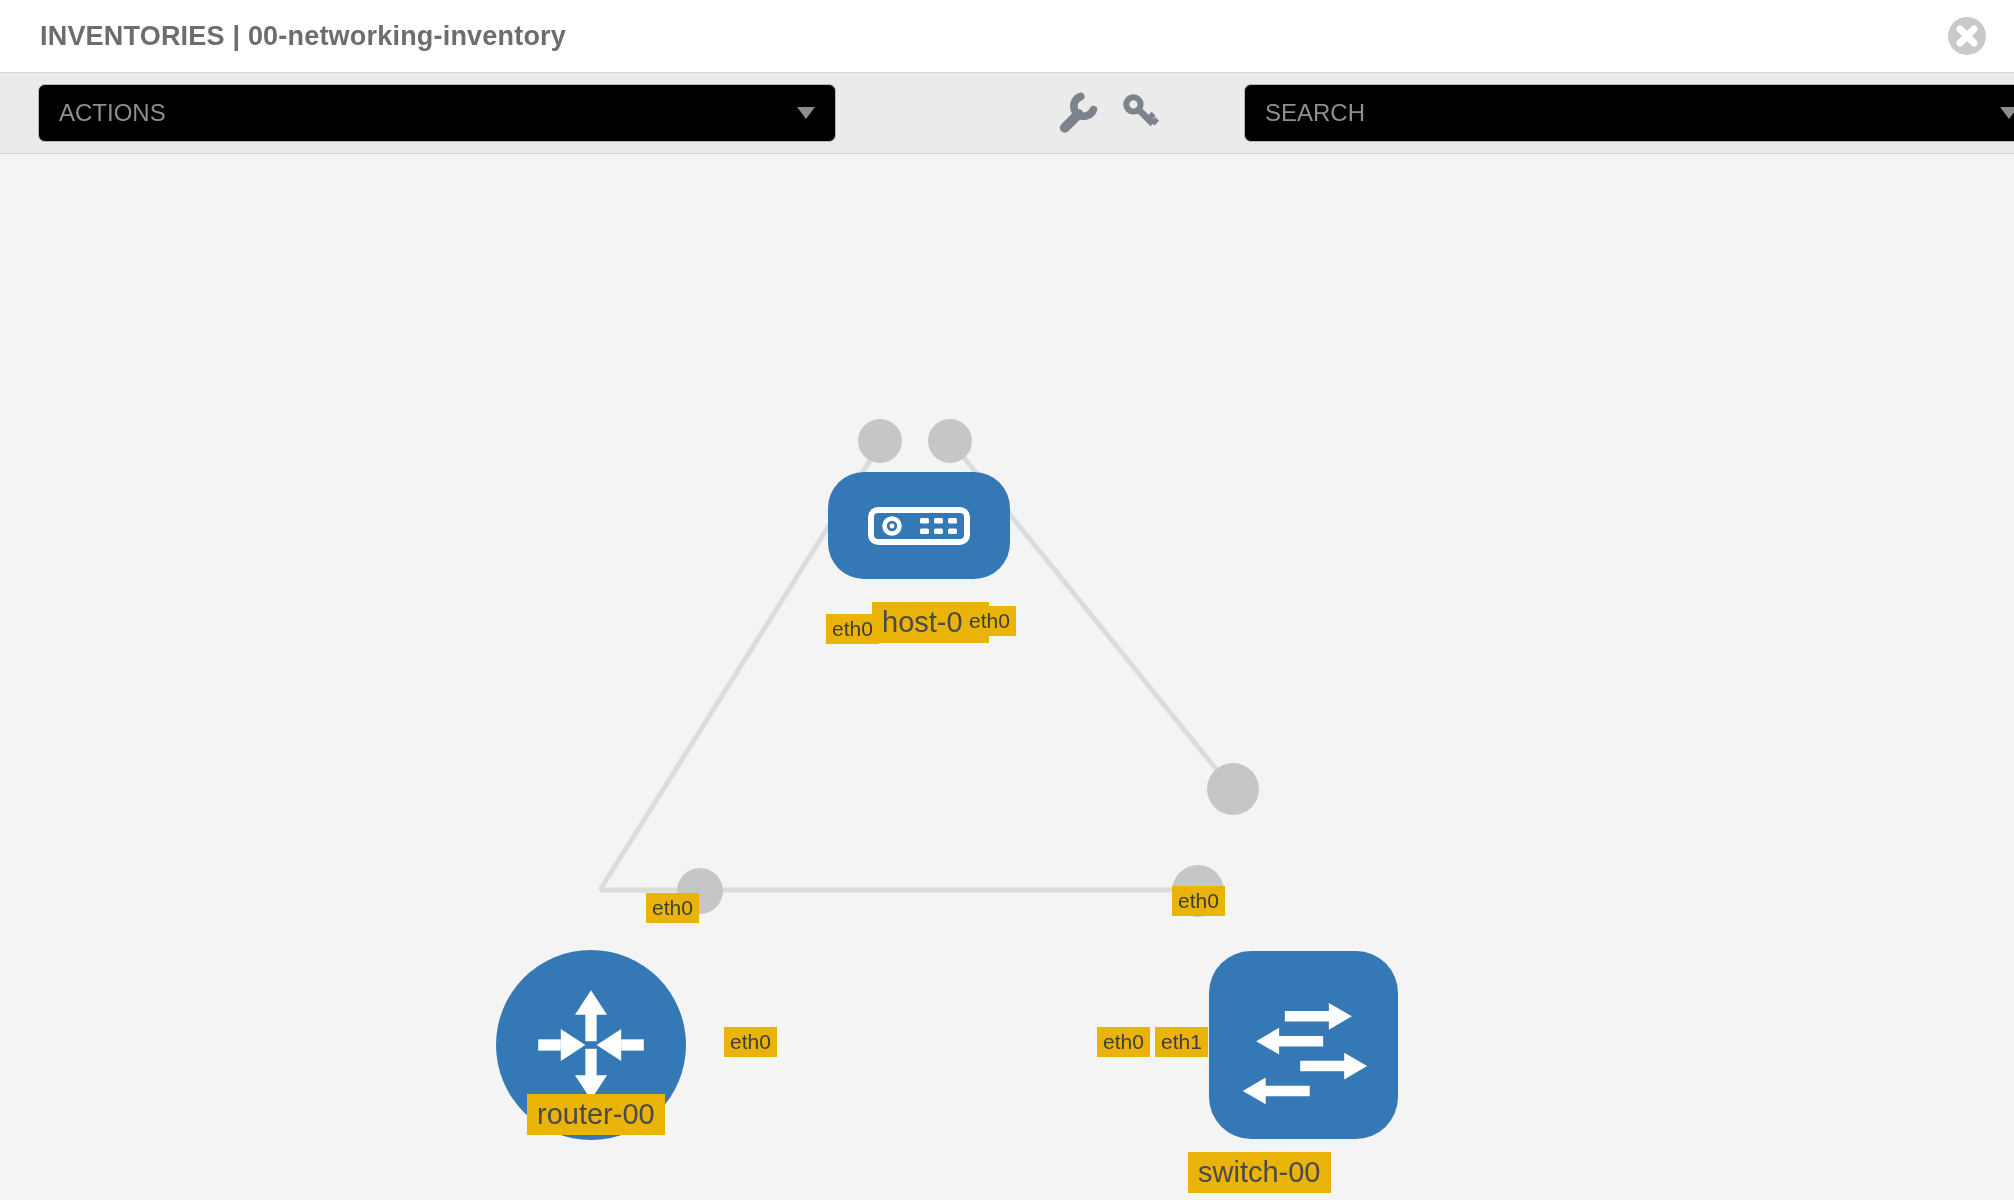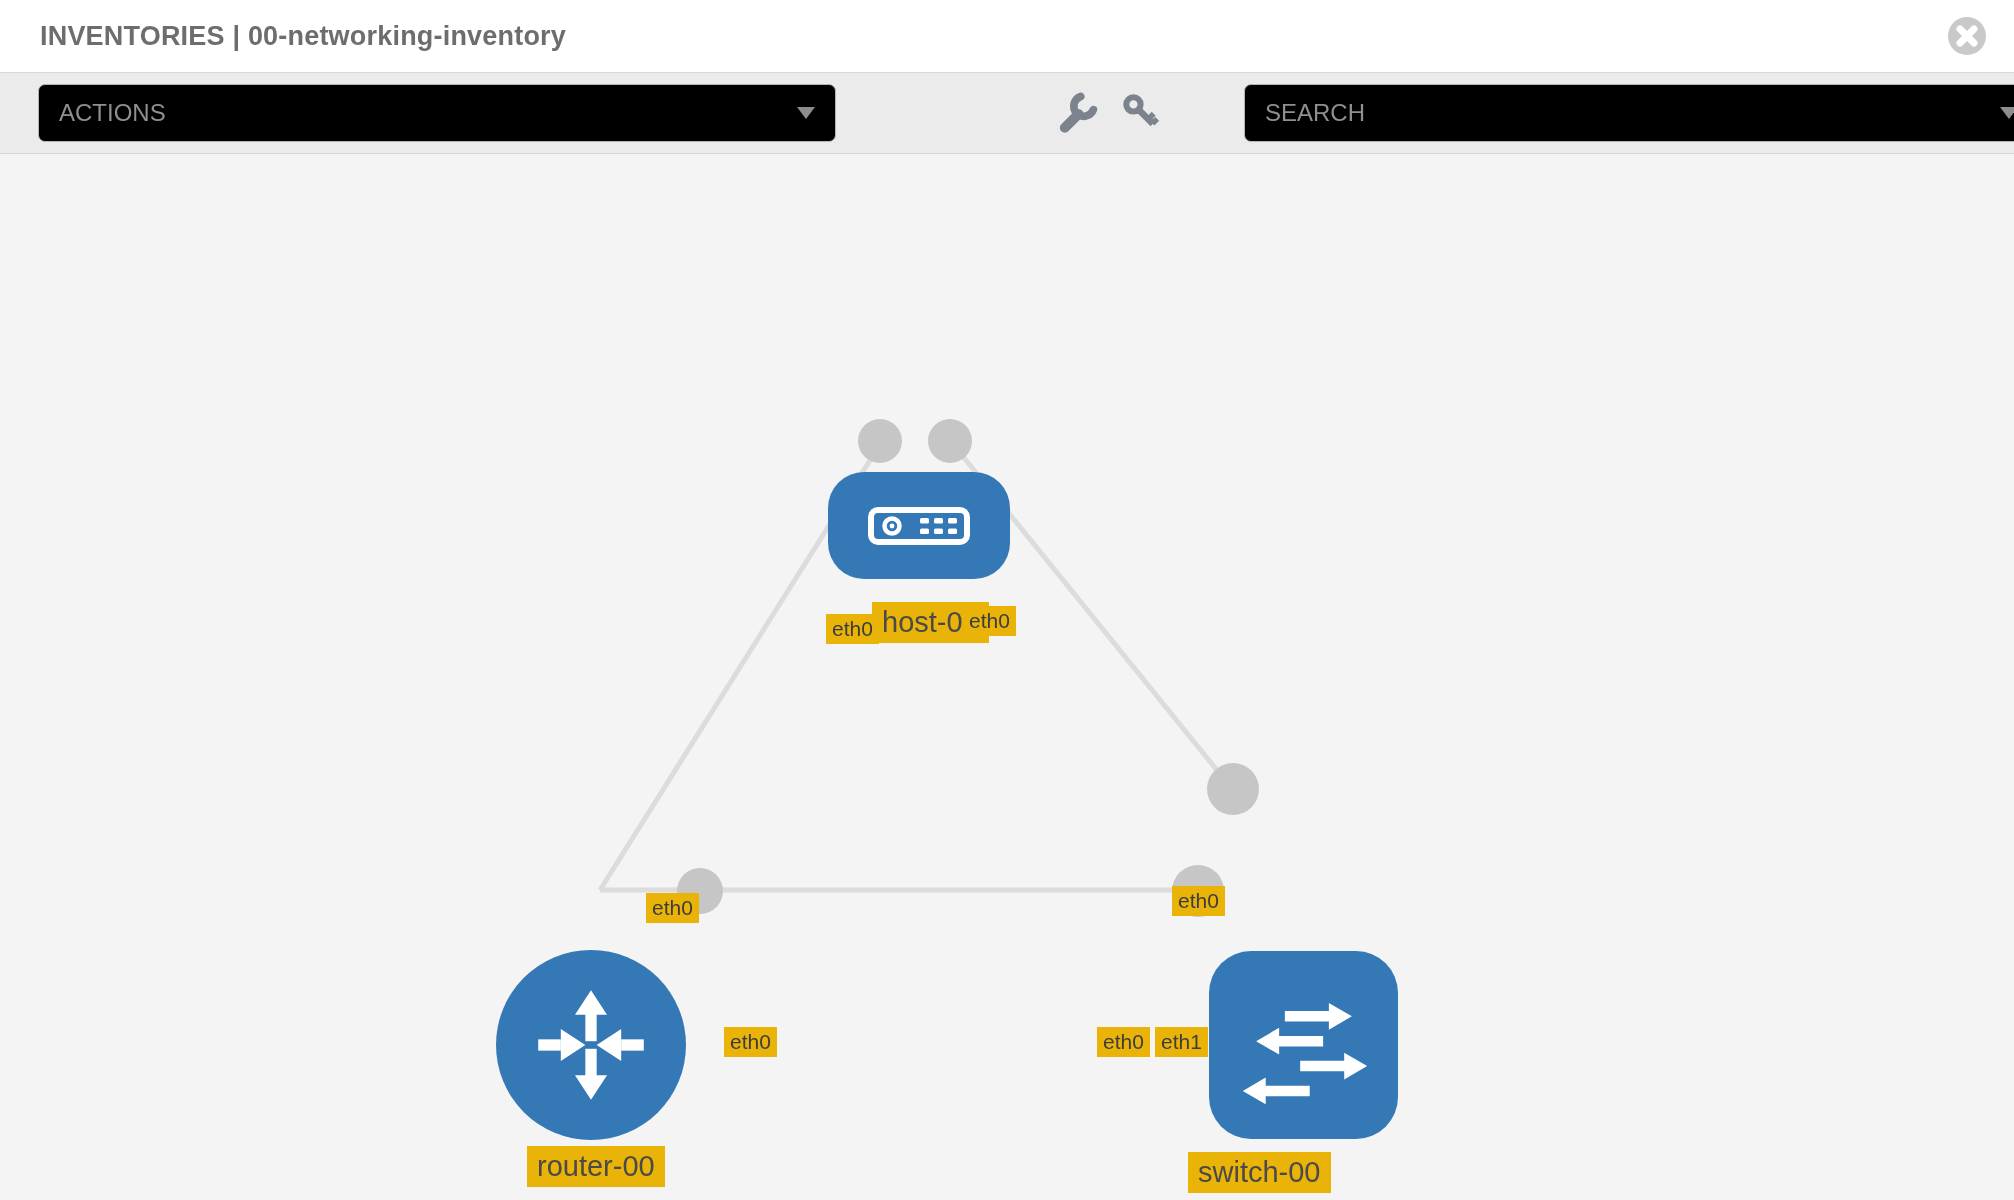--- a/index.html
+++ b/index.html
@@ -38,21 +38,21 @@
   .node { position:absolute; background:#3478b6; z-index:2; display:flex; align-items:center;
           justify-content:center; cursor:pointer; }
   .node-host   { left:828px; top:318px; width:182px; height:107px; border-radius:36px; }
   .node-router { left:496px; top:796px; width:190px; height:190px; border-radius:50%; }
   .node-switch { left:1209px; top:797px; width:189px; height:188px; border-radius:42px; }
 
   
   .lbl { position:absolute; background:#eab308; color:#4a4a4a; z-index:3; white-space:nowrap; }
   .node-label { font-size:29px; padding:4px 10px; }
   .host-label   { left:872px; top:448px; }
-  .router-label { left:527px; top:992px; }
+  .router-label { left:527px; top:940px; }
   .switch-label { left:1188px; top:998px; }
   .eth-label { font-size:21px; padding:3px 6px; color:#3d3d3d; }
   .eth-host-left   { left:826px;  top:460px; }
   .eth-host-right  { left:963px;  top:452px; }
   .eth-router-top  { left:646px;  top:739px; }
   .eth-router-right{ left:724px;  top:873px; }
   .eth-switch-top  { left:1172px; top:732px; }
   .eth-switch-left-under { left:1097px; top:873px; z-index:3; }
   .eth-switch-left-over  { left:1155px; top:873px; z-index:4; }
 </style>

